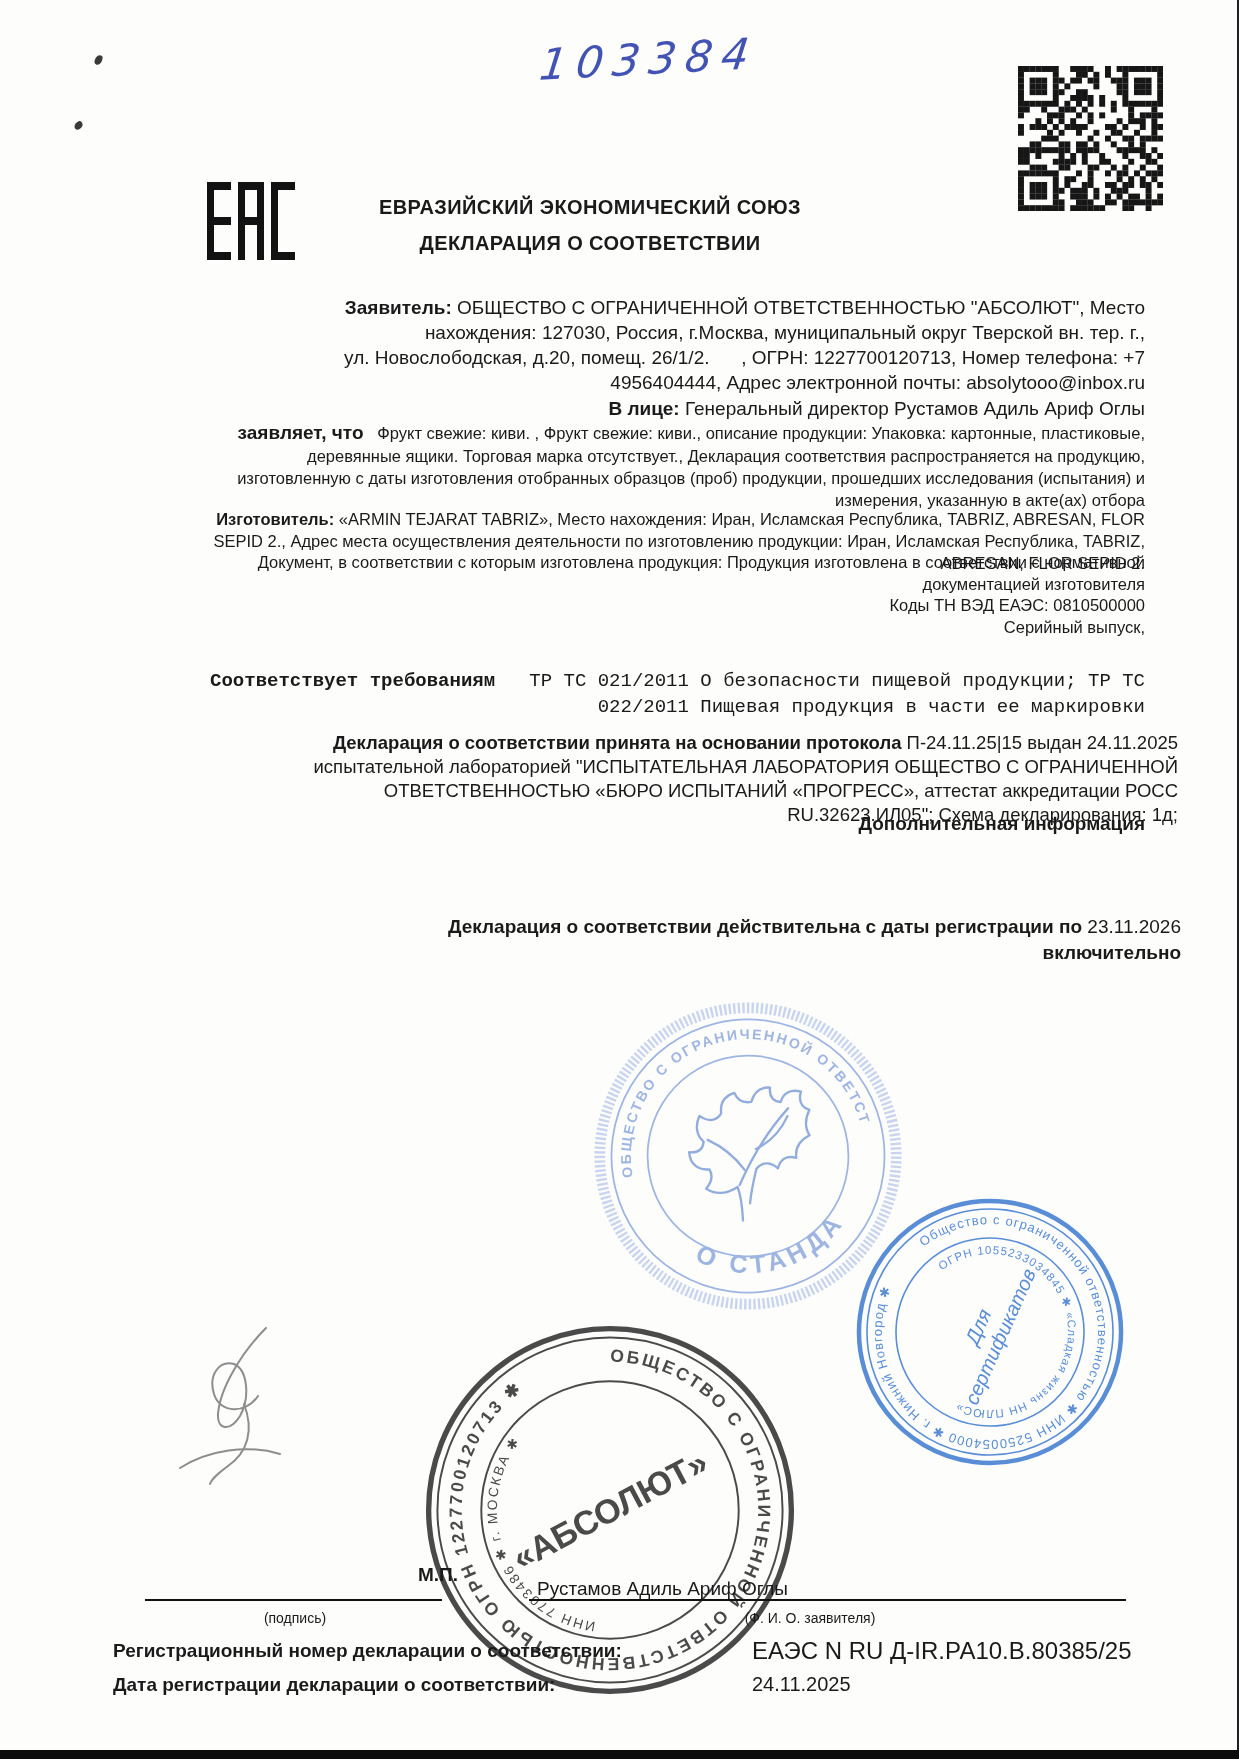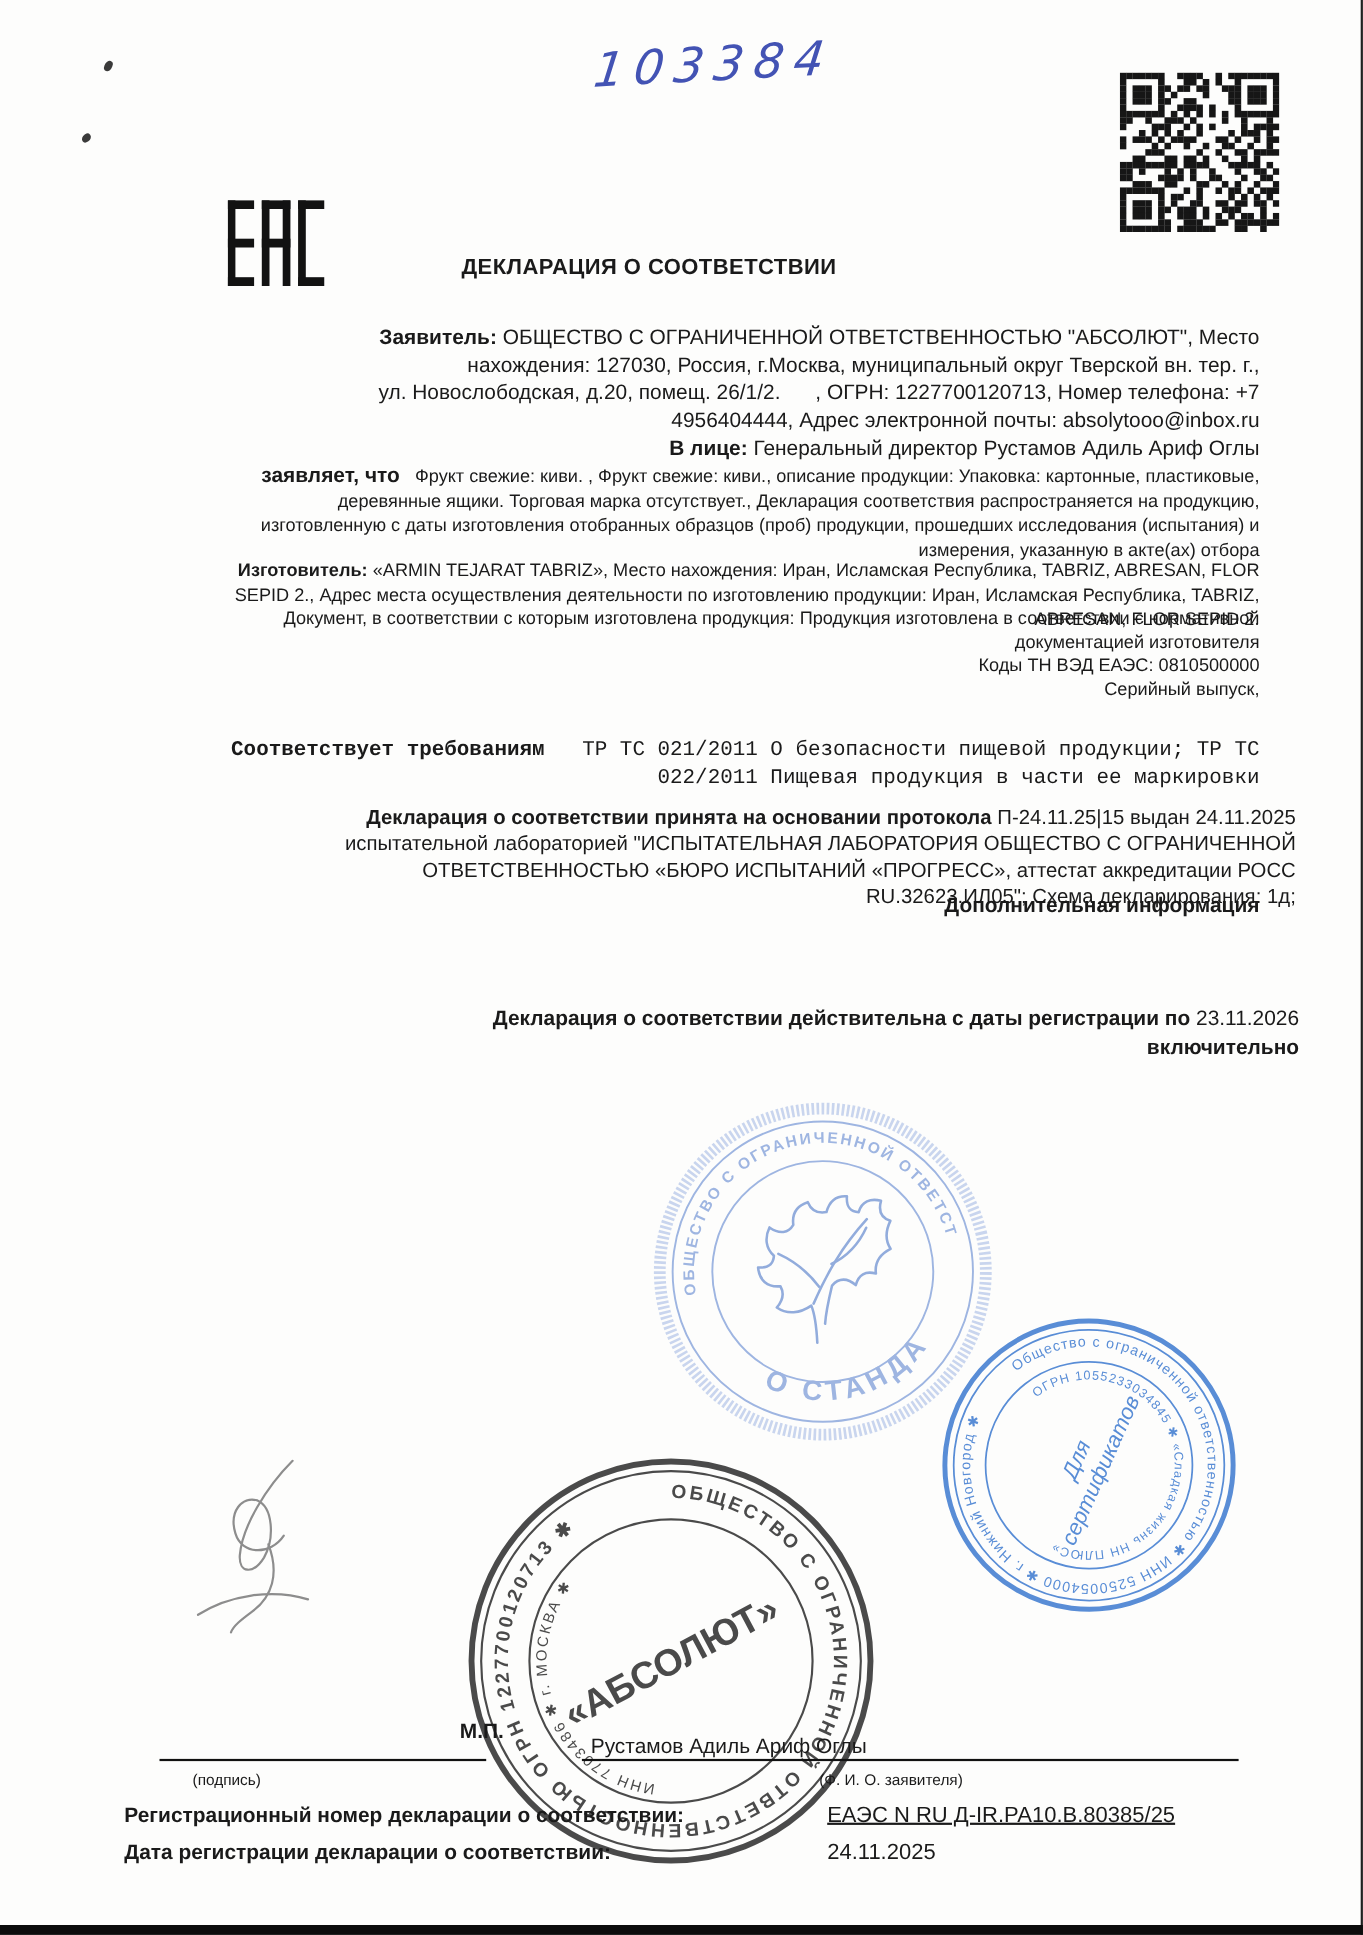--- a/index.html
+++ b/index.html
@@ -382,20 +382,21 @@
       <rect x="31" y="0" width="7" height="78"></rect>
         <rect x="50" y="0" width="7" height="78"></rect>
       <rect x="31" y="0" width="26" height="8"></rect>
         <rect x="31" y="35" width="26" height="8"></rect>
       <rect x="64" y="0" width="7" height="78"></rect>
         <rect x="64" y="0" width="24" height="8"></rect>
       <rect x="64" y="70" width="24" height="8"></rect>
     </g>
   </svg>
 
+  <div class="t center title" style="left:0;width:1180px;top:194px;">ЕВРАЗИЙСКИЙ ЭКОНОМИЧЕСКИЙ СОЮЗ</div>
   <div class="t center title" style="left:0;width:1180px;top:230px;">ДЕКЛАРАЦИЯ О СООТВЕТСТВИИ</div>
 
   <div class="t w fs19" style="top:270px;">
     <b>Заявитель:</b><span> ОБЩЕСТВО С ОГРАНИЧЕННОЙ ОТВЕТСТВЕННОСТЬЮ "АБСОЛЮТ", Место
 нахождения: 127030, Россия, г.Москва, муниципальный округ Тверской вн. тер. г.,
 ул. Новослободская, д.20, помещ. 26/1/2.      , ОГРН: 1227700120713, Номер телефона: +7
 4956404444, Адрес электронной почты: absolytooo@inbox.ru</span>
   </div>
 
   <div class="t w fs165" style="top:398px;">
@@ -515,22 +516,22 @@
       <text x="200" y="212" text-anchor="middle" font-size="35" font-weight="bold" fill="#242424">«АБСОЛЮТ»</text>
     </g>
   </svg>
 
   <div class="t b fs19" style="left:418px;top:1562px;z-index:5;text-align:right;">М.П.</div>
   <div class="t fs19" style="left:537px;top:1576px;z-index:5;">Рустамов Адиль Ариф Оглы</div>
 
   <div class="hline" style="left:145px;top:1599px;width:297px;"></div>
   <div class="hline" style="left:529px;top:1599px;width:597px;"></div>
 
-  <div class="t caption" style="left:175px;width:240px;top:1609px;">(подпись)</div>
+  <div class="t caption" style="left:175px;width:240px;top:1609px;text-align:center;">(подпись)</div>
   <div class="t caption" style="left:690px;width:240px;top:1609px;text-align:center;">(Ф. И. О. заявителя)</div>
 
   <div class="t b fs19" style="left:113px;top:1638px;z-index:5;">Регистрационный номер декларации о соответствии:</div>
-  <div class="t fs19" style="left:752px;top:1638px;z-index:5;font-size:20px;text-decoration:underline;">ЕАЭС N RU Д-IR.РА10.В.80385/25</div>
+  <div class="t fs19" style="left:752px;top:1638px;z-index:5;font-size:24px;">ЕАЭС N RU Д-IR.РА10.В.80385/25</div>
 
   <div class="t b fs19" style="left:113px;top:1672px;z-index:5;">Дата регистрации декларации о соответствии:</div>
   <div class="t fs19" style="left:752px;top:1672px;z-index:5;font-size:20px;">24.11.2025</div>
 
 </div>
 
 </body></html>

